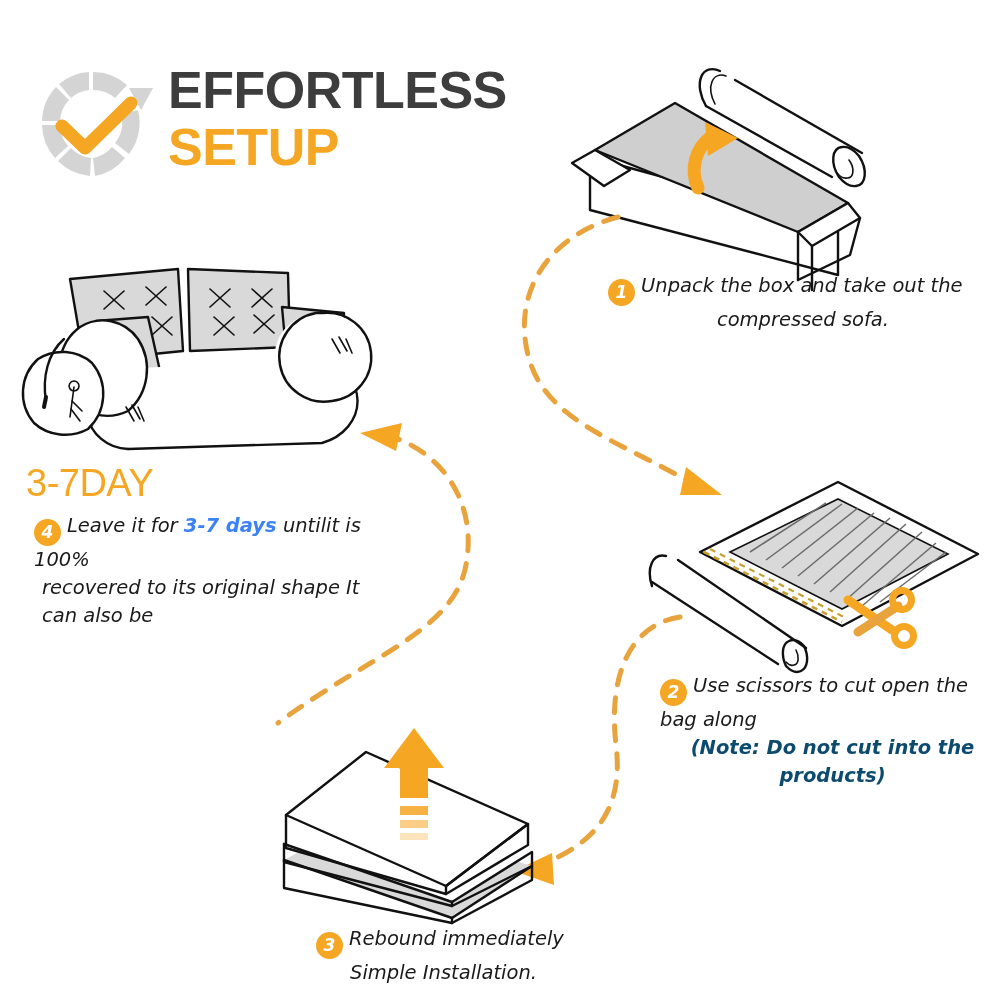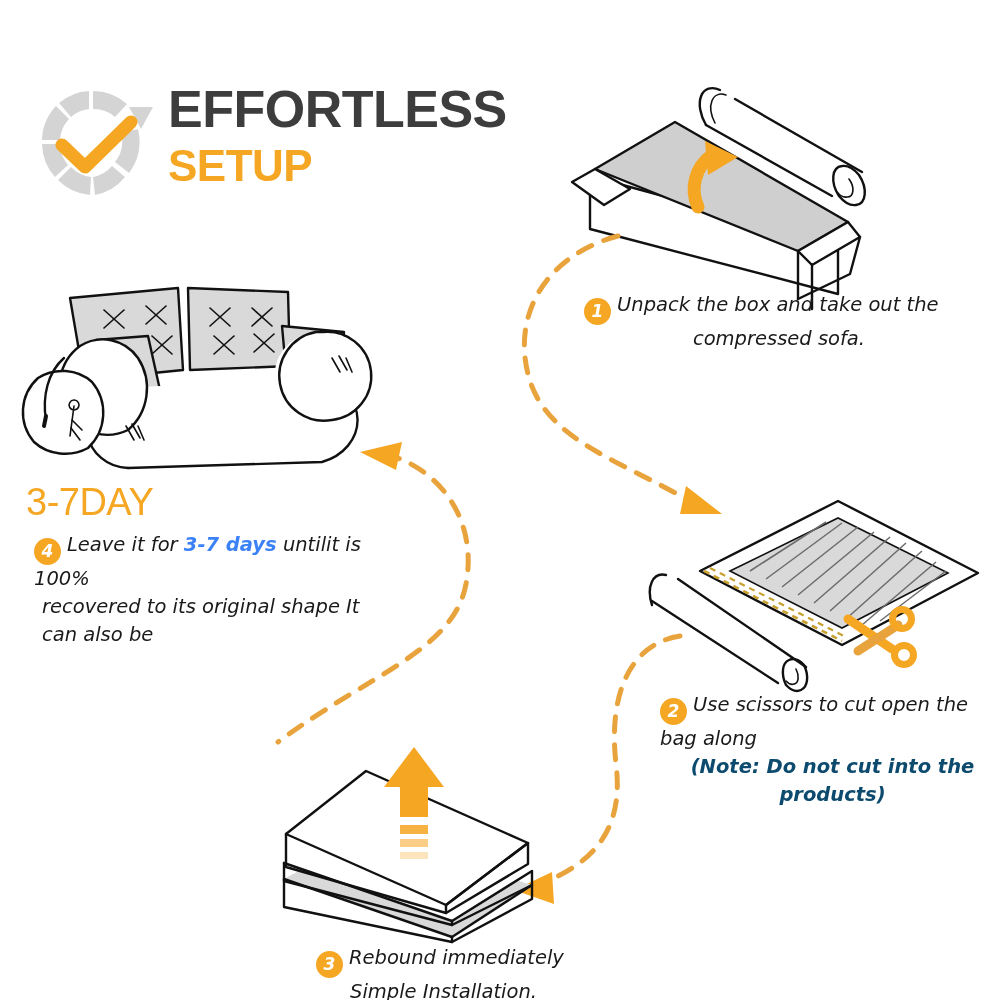--- a/index.html
+++ b/index.html
@@ -8,37 +8,37 @@
     background: #ffffff;
   }
   #page {
     position: relative;
     width: 1000px;
     height: 1000px;
     background: #ffffff;
     overflow: hidden;
     font-family: "Liberation Sans", sans-serif;
   }
-  .abs { position: absolute; margin-top: 19px; }
+  .abs { position: absolute; }
 
   
   #header-logo { left: 28px; top: 58px; width: 130px; height: 132px; }
   #title-block { left: 168px; top: 62px; width: 420px; }
   .title-line1 {
     font-family: "Liberation Sans", sans-serif;
     font-size: 52px;
     font-weight: bold;
     color: #3d3d3d;
     letter-spacing: -0.5px;
     line-height: 56px;
     margin: 0;
   }
   .title-line2 {
     font-family: "Liberation Sans", sans-serif;
-    font-size: 44px;
+    font-size: 52px;
     font-weight: bold;
     color: #F5A623;
     letter-spacing: -0.5px;
     line-height: 58px;
     margin: 0;
   }
 
   
   .step-text {
     font-family: "DejaVu Sans", sans-serif;
@@ -62,21 +62,21 @@
     text-align: center;
     vertical-align: -6px;
     margin-right: 6px;
   }
   .hl { color: #3b82f6; font-weight: bold; }
   .note {
     color: #0c4a6e;
     font-weight: bold;
   }
 
-  #step1-text { left: 584px; top: 272px; width: 390px; text-align: center; }
+  #step1-text { left: 608px; top: 272px; width: 390px; text-align: center; }
   #step1-text .ln1 { text-align: left; }
 
   #step2-text { left: 660px; top: 672px; width: 345px; text-align: center; }
   #step2-text .ln1 { text-align: left; }
 
   #step3-text { left: 316px; top: 925px; width: 280px; text-align: left; }
   #step3-text .ln2 { padding-left: 34px; }
 
   #day-label {
     left: 26px; top: 462px;

